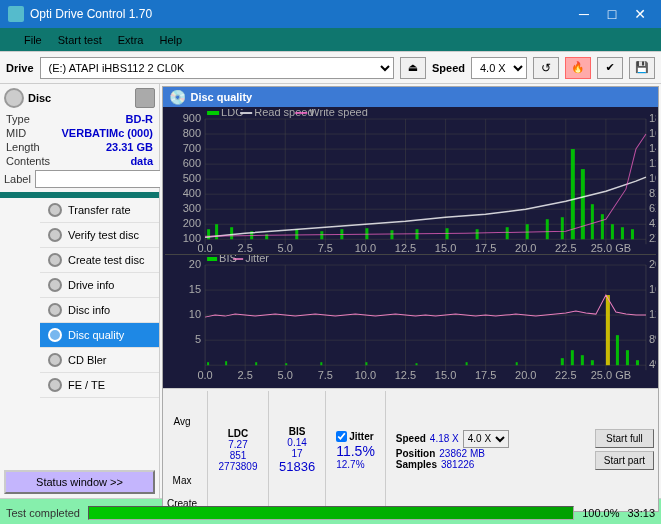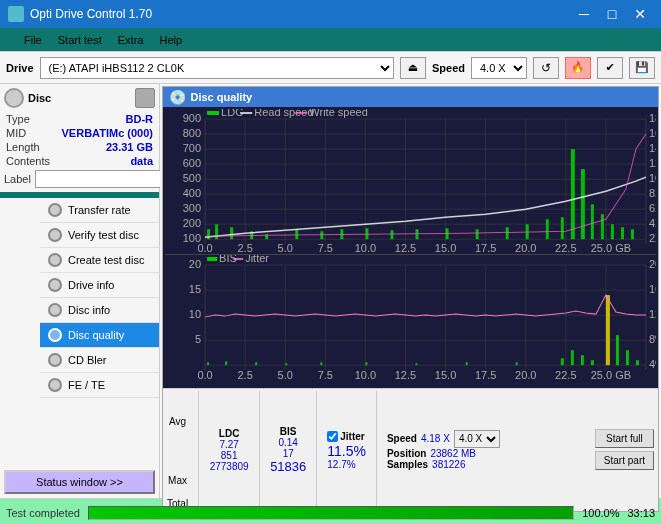--- a/index.html
+++ b/index.html
@@ -502,21 +502,21 @@
             <text x="80" y="7" fill="#aaa" font-size="7">Jitter</text>
           </svg>
         </div>
       </div>
 
       <div class="stats-bar" style="flex-shrink:0;">
         <div style="display:flex; flex-direction:column; align-items:center; min-width:12px;gap:12px;">
           <span style="font-size:10px; color:#333; height:13px;"></span>
           <span style="font-size:10px;">Avg</span>
           <span style="font-size:10px;margin-top:36px;">Max</span>
-          <span style="font-size:10px;">Total</span>
+          <span style="font-size:10px;">Create</span>
         </div>
         <div style="width:1px;background:#ccc;align-self:stretch; margin:0 2px;"></div>
         <div style="display:flex; flex-direction:column; align-items:center; min-width:40px;">
           <span style="font-size:10px;font-weight:bold;">LDC</span>
           <span style="font-size:10px;color:#0000cc;">7.27</span>
           <span style="font-size:10px;color:#0000cc;">851</span>
           <span style="font-size:10px;color:#0000cc;">2773809</span>
         </div>
         <div style="width:1px;background:#ccc;align-self:stretch; margin:0 2px;"></div>
         <div style="display:flex; flex-direction:column; align-items:center; min-width:32px;">

